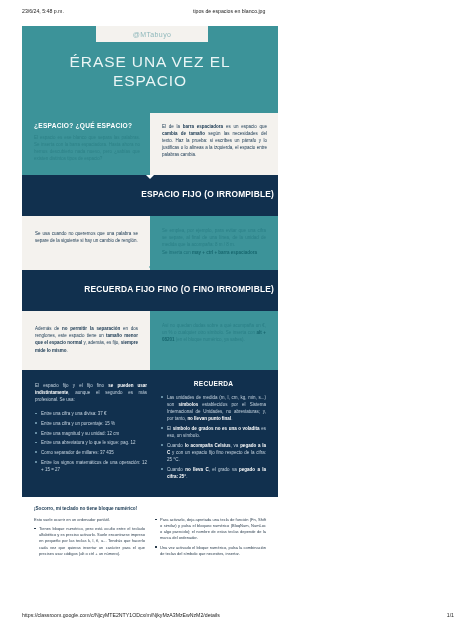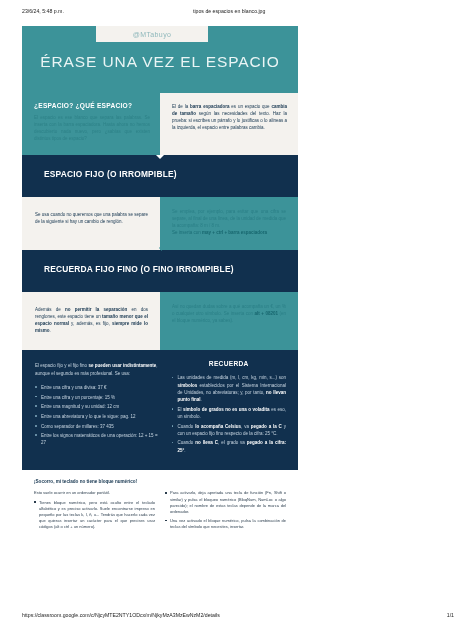--- a/index.html
+++ b/index.html
@@ -17,21 +17,21 @@
   .print-head .date{position:absolute;left:22px;top:0;}
   .print-head .fname{position:absolute;left:193px;top:0;}
   .print-foot{
     position:absolute;bottom:8px;left:0;width:474px;height:12px;
     font-size:5.2px;color:#222;
   }
   .print-foot .url{position:absolute;left:22px;top:0;}
   .print-foot .pg{position:absolute;right:20px;top:0;}
 
   .sheet{
-    position:absolute;left:22px;top:26px;width:276px;
+    position:absolute;left:22px;top:26px;width:256px;
     background:#737373;
   }
 
   
   .tagbar{
     position:absolute;left:96px;top:26px;width:112px;height:16px;
     background:#f4f2ee;
     display:flex;align-items:center;justify-content:center;
     z-index:5;
   }
@@ -105,22 +105,22 @@
     position:absolute;left:50%;top:0;
     width:0;height:0;margin-left:-4px;
     border-left:4px solid transparent;
     border-right:4px solid transparent;
     border-top:4.5px solid #ffffff;
     z-index:4;
   }
 
   .banner{
     background:#11304e;
-    padding:14px 24px 16px 22px;
-    text-align:left;
+    padding:14px 4px 16px 22px;
+    text-align:right;
     position:relative;
   }
   .banner h2{
     margin:0;color:#ffffff;
     font-size:8.4px;font-weight:bold;letter-spacing:.2px;
     line-height:1.35;
   }
 
   .duo{display:flex;position:relative;}
   .duo .cream{

